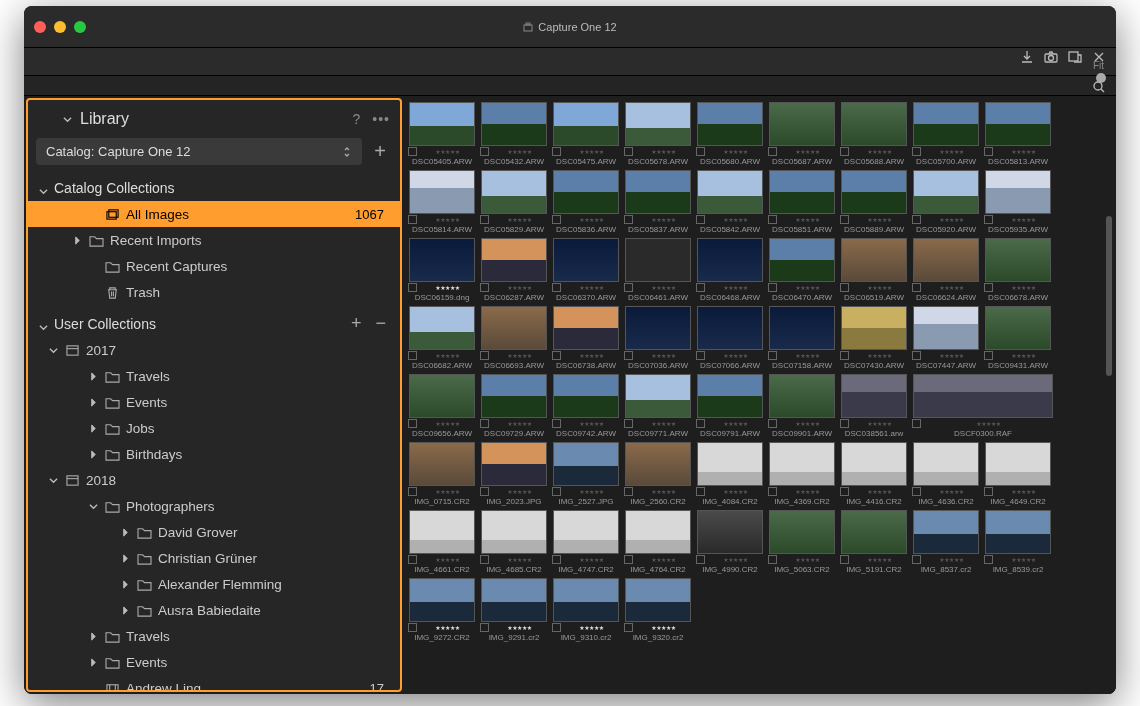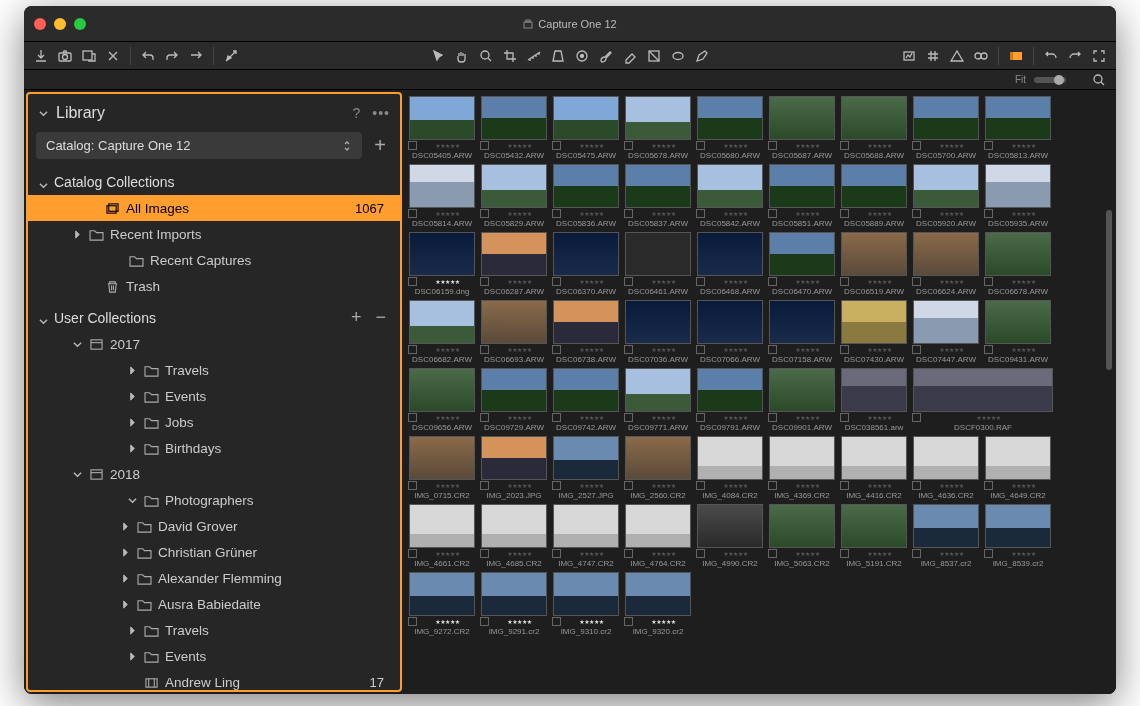--- a/index.html
+++ b/index.html
@@ -7,36 +7,36 @@
 
   .window {
     position: absolute; top: 6px; left: 24px; width: 1092px; height: 688px;
     background: #1a1a1a; border-radius: 8px; overflow: hidden;
     box-shadow: 0 10px 40px rgba(0,0,0,.5);
     display: flex; flex-direction: column;
   }
 
   
   .titlebar {
-    height: 36px; background: #2b2b2b; display: flex; align-items: center;
+    height: 42px; background: #2b2b2b; display: flex; align-items: center;
     border-bottom: 1px solid #000;
     position: relative;
   }
   .traffic { display: flex; gap: 8px; padding-left: 10px; }
   .dot { width: 12px; height: 12px; border-radius: 50%; }
   .dot.red { background: #ff5f56; }
   .dot.yellow { background: #ffbd2e; }
   .dot.green { background: #27c93f; }
   .title-center { position: absolute; left: 0; right: 0; text-align: center; font-size: 11px; color: #bbb; display:flex; align-items:center; justify-content:center; gap:5px;}
   .title-center svg { width:10px;height:10px; }
 
   
   .toolbar {
-    height: 28px; background: #2b2b2b; display: flex; align-items: center;
-    border-bottom: 1px solid #000; padding: 0 8px; gap:4px;
+    height: 28px; background: #2b2b2b; display: flex; align-items: flex-end;
+    border-bottom: 1px solid #000; padding: 0 8px; gap:4px;flex-direction:column;
   }
   .tool-group { display:flex; align-items:center; gap:6px; }
   .tool-sep { width:1px; height:18px; background:#444; margin:0 4px; }
   .tool-icon { width:18px; height:18px; display:flex; align-items:center; justify-content:center; color:#bbb; cursor:pointer; }
   .tool-icon svg { width:16px; height:16px; stroke:#bbb; fill:none; stroke-width:1.3; }
   .tool-icon.active svg { stroke:#ff9d2f; fill:#ff9d2f; }
   .spacer { flex:1; }
   .fit-label { font-size:10px; color:#888; margin-right:4px; }
   .fit-slider { width:32px; height:6px; background:#555; border-radius:3px; position:relative; }
   .fit-slider::after { content:''; position:absolute; right:2px; top:-2px; width:10px;height:10px;background:#aaa;border-radius:50%; }
@@ -44,21 +44,21 @@
   
   .main { flex:1; display:flex; overflow:hidden; background:#1e1e1e; }
 
   
   .library-panel {
     width: 376px; background:#262626; border:2px solid #ff9d2f; border-radius:4px;
     margin:2px; display:flex; flex-direction:column; overflow:hidden;
     font-size:13px; color:#ccc;
   }
   .lib-header {
-    display:flex; align-items:center; padding:10px 10px 6px 10px; gap:8px;
+    display:flex; align-items:center; padding:10px 10px 6px 10px; gap:8px;margin-left:24px;
   }
   .lib-header .chev { cursor:pointer; }
   .lib-title { flex:1; font-size:16px; color:#ddd; }
   .lib-help { color:#888; font-size:14px; padding:0 4px; cursor:pointer; }
   .lib-more { color:#888; font-size:14px; cursor:pointer; letter-spacing:1px; }
 
   .catalog-row { display:flex; align-items:center; padding:4px 8px 10px 8px; gap:6px; }
   .catalog-select {
     flex:1; background:#3a3a3a; border-radius:4px; padding:6px 10px;
     display:flex; align-items:center; justify-content:space-between; cursor:pointer;
@@ -74,22 +74,22 @@
 
   .tree { padding-bottom:4px; }
   .tree-row {
     display:flex; align-items:center; padding:4px 10px 4px 0; gap:6px;
     cursor:pointer; color:#ccc; font-size:13.5px; height:26px;
   }
   .tree-row.selected { background:#ff9d2f; color:#000; }
   .tree-row .count { margin-left:auto; margin-right:6px; font-size:13px; }
   .tree-row .label { white-space:nowrap; }
   .indent-1 { padding-left: 44px; }
-  .indent-2 { padding-left: 44px; text-align: center; }
-  .indent-3 { padding-left: 60px; margin-left: 39px; }
+  .indent-2 { padding-left: 20px; text-align: center; }
+  .indent-3 { padding-left: 60px; }
   .indent-5 { padding-left: 92px; }
 
   .chev { width:10px; display:inline-flex; justify-content:center; }
   .chev svg { width:9px; height:9px; stroke:#bbb; fill:#bbb; }
   .ico { width:16px; height:14px; display:inline-flex; align-items:center; justify-content:center; }
   .ico svg { width:15px; height:13px; stroke:#aaa; fill:none; stroke-width:1.2; }
   .tree-row.selected .ico svg { stroke:#000; }
 
   
   .browser {
@@ -390,21 +390,21 @@
                 <path d="M3 1l4 4-4 4z"></path>
               </svg>
             </span>
             <span class="ico">
               <svg viewBox="0 0 16 14">
                 <path d="M1 3h5l2 2h7v8H1z"></path>
               </svg>
             </span>
             <span class="label">Recent Imports</span>
           </div>
-          <div class="tree-row indent-1" style="padding-left: 84px;">
+          <div class="tree-row indent-1" style="padding-left: 60px;">
             <span class="chev"></span>
             <span class="ico">
               <svg viewBox="0 0 16 14">
                 <path d="M1 3h5l2 2h7v8H1z"></path>
               </svg>
             </span>
             <span class="label">Recent Captures</span>
           </div>
           <div class="tree-row indent-1" style="padding-left: 60px;">
             <span class="chev"></span>

